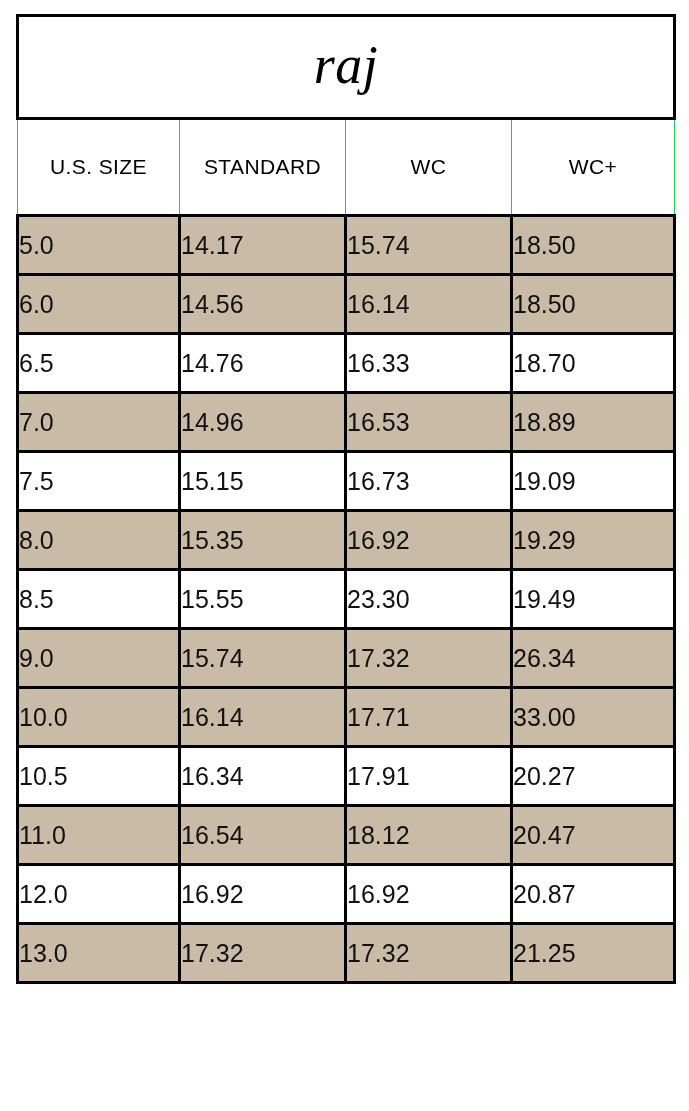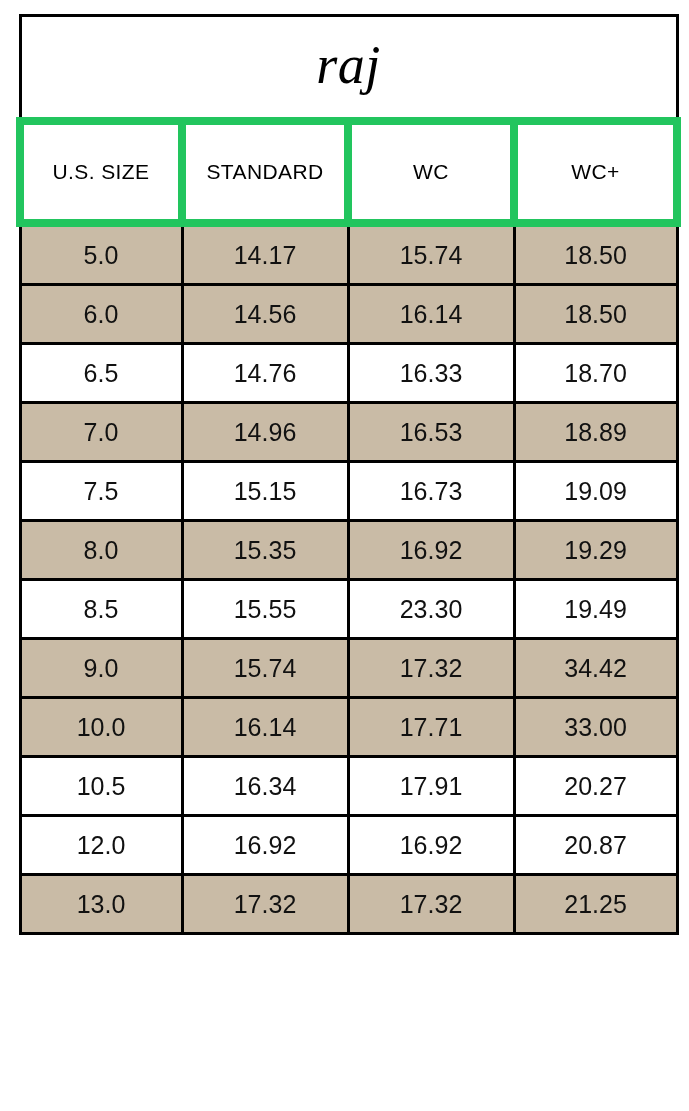--- a/index.html
+++ b/index.html
@@ -55,38 +55,38 @@
     font-size: 54px;
     line-height: 1;
     letter-spacing: 0.5px;
     color: #000000;
     padding-bottom: 4px;
   }
 
   
   .head-row th {
     height: 94px;
-    border: 8px solid #22c55e;
+    border: 1px solid #22c55e;
     background: #ffffff;
     color: #000000;
     font-family: "Liberation Sans", sans-serif;
     font-weight: 400;
     font-size: 21px;
     letter-spacing: 0.4px;
     text-align: center;
     vertical-align: middle;
     padding: 0;
     white-space: nowrap;
   }
 
   
   .data-row td {
     height: 56px;
     border: 3px solid #000000;
-    text-align: center;
+    text-align: left;
     vertical-align: middle;
     padding: 0;
     font-family: "Liberation Sans", sans-serif;
     font-weight: 400;
     font-size: 25px;
     color: #111111;
     white-space: nowrap;
   }
   .data-row.shaded td { background: #c9bba6; }
   .data-row.plain  td { background: #ffffff; }
@@ -158,34 +158,40 @@
         <tr class="data-row plain">
           <td>8.5</td>
           <td>15.55</td>
           <td>23.30</td>
           <td>19.49</td>
         </tr>
         <tr class="data-row shaded">
           <td>9.0</td>
           <td>15.74</td>
           <td>17.32</td>
-          <td>34.42</td>
+          <td>26.34</td>
         </tr>
         <tr class="data-row shaded">
           <td>10.0</td>
           <td>16.14</td>
           <td>17.71</td>
           <td>33.00</td>
         </tr>
         <tr class="data-row plain">
           <td>10.5</td>
           <td>16.34</td>
           <td>17.91</td>
           <td>20.27</td>
         </tr>
+        <tr class="data-row shaded">
+          <td>11.0</td>
+          <td>16.54</td>
+          <td>18.12</td>
+          <td>20.47</td>
+        </tr>
         <tr class="data-row plain">
           <td>12.0</td>
           <td>16.92</td>
           <td>16.92</td>
           <td>20.87</td>
         </tr>
         <tr class="data-row shaded">
           <td>13.0</td>
           <td>17.32</td>
           <td>17.32</td>

